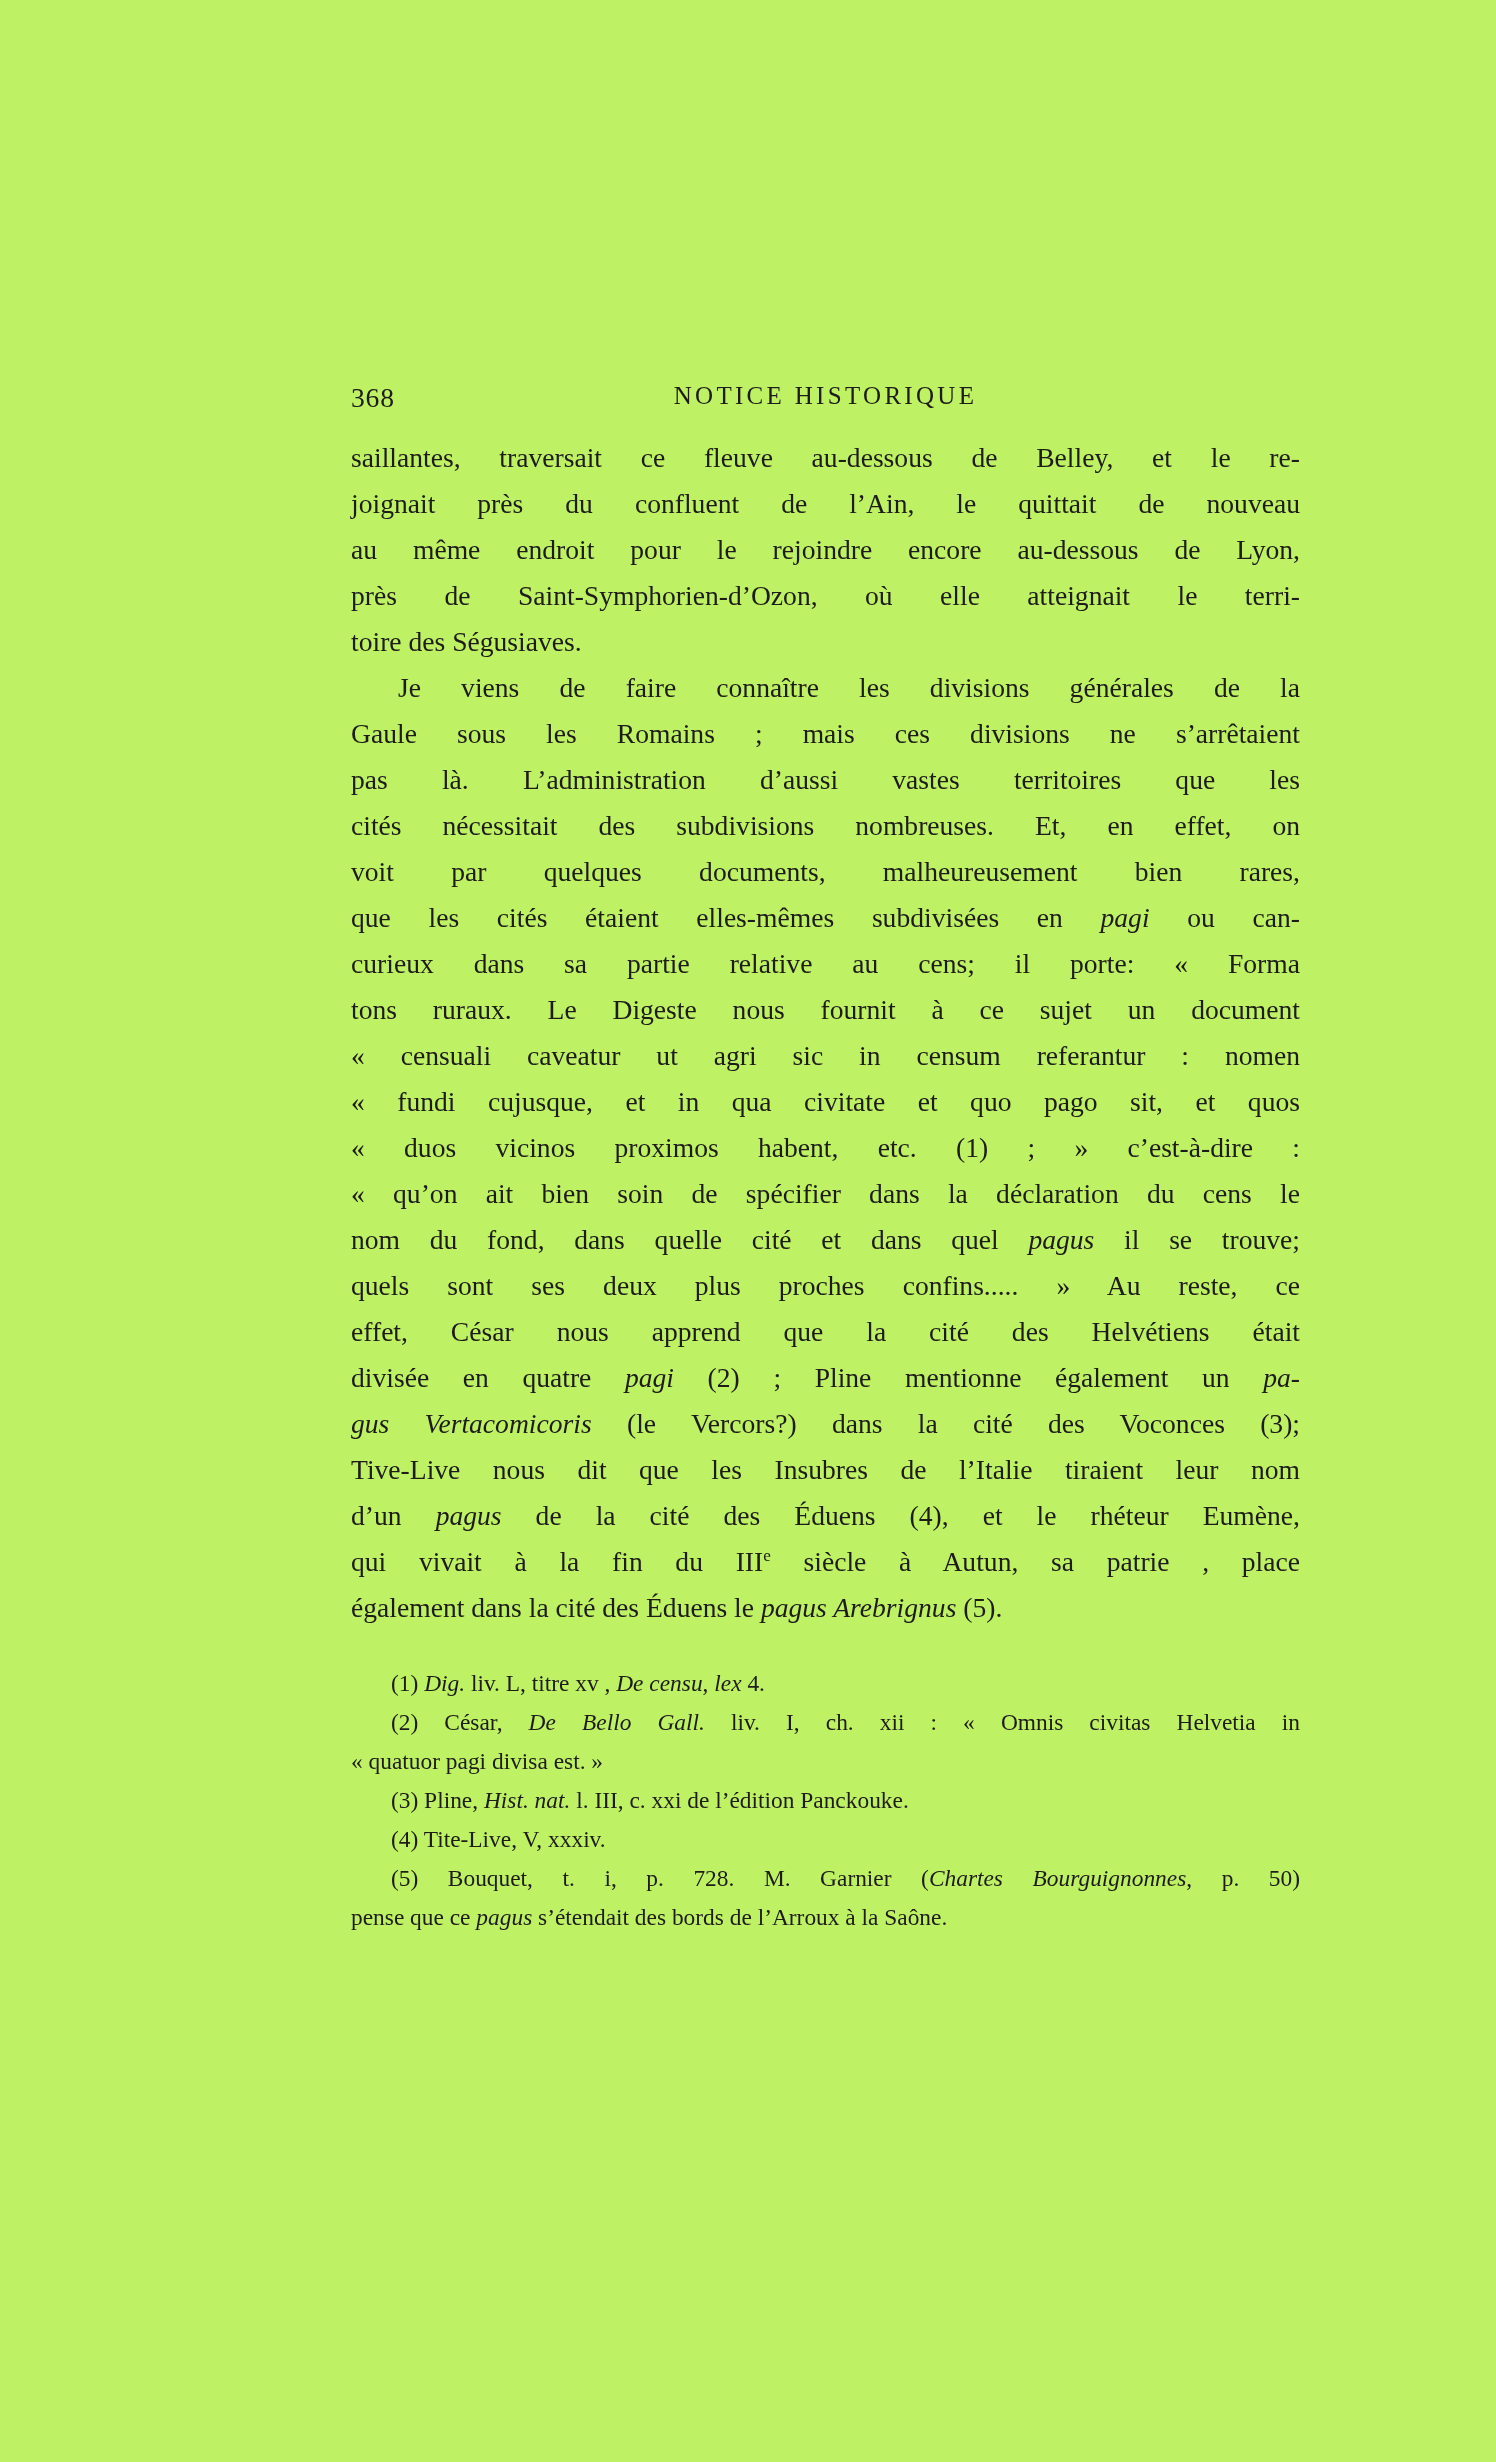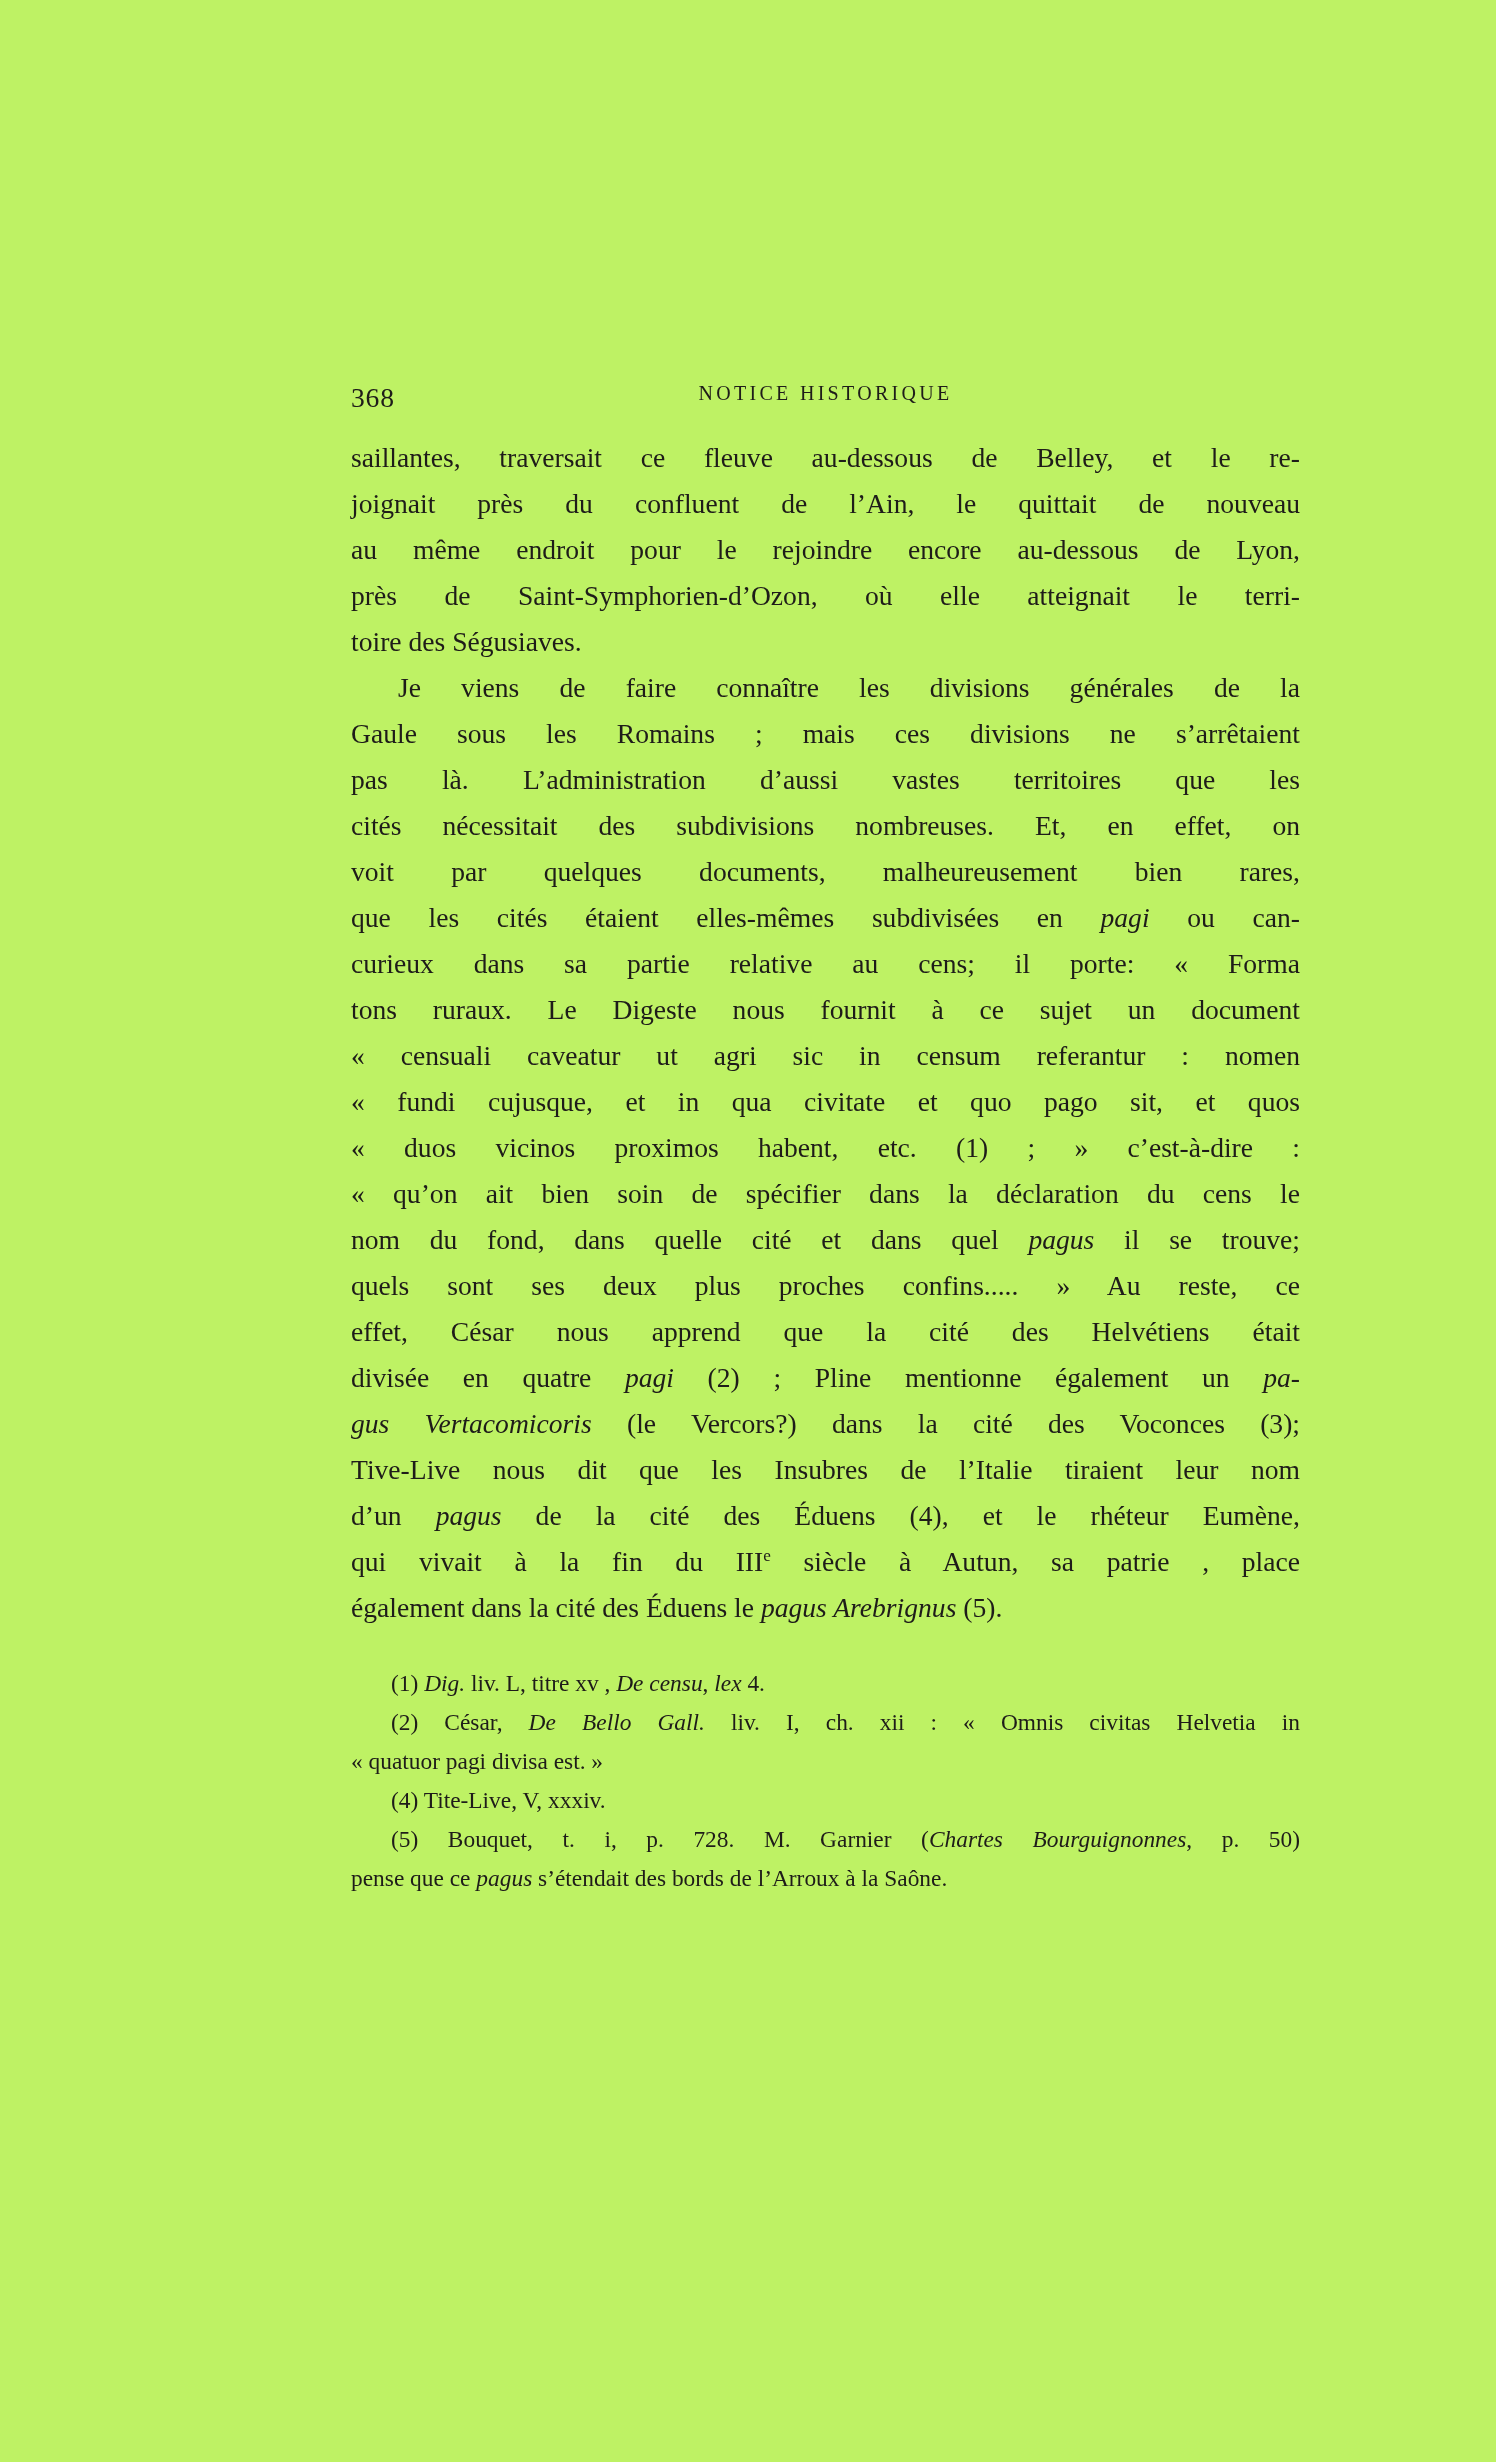--- a/index.html
+++ b/index.html
@@ -34,21 +34,21 @@
     top: 1.7px;
     font-size: 27.6px;
     letter-spacing: 0.8px;
   }
   .running-title {
     position: absolute;
     left: 0;
     right: 0;
     top: 1.7px;
     text-align: center;
-    font-size: 20px;
+    font-size: 25px;
     letter-spacing: 3.3px;
   }
   .body-text .line {
     font-size: 27.6px;
     line-height: 46px;
     white-space: normal;
   }
   .line.just {
     text-align: justify;
     text-align-last: justify;
@@ -119,20 +119,23 @@
 
     <div class="footnotes" id="footnotes">
         <div>
           <div class="line indent"><span>(1) </span><em>Dig.</em><span> liv. L, titre xv , </span><em>De censu</em><span>, </span><em>lex</em><span> 4.</span></div>
         </div>
         <div>
           <div class="line just indent"><span>(2) César, </span><em>De Bello Gall.</em><span> liv. I, ch. xii : « Omnis civitas Helvetia in</span></div>
           <div class="line"><span>« quatuor pagi divisa est. »</span></div>
         </div>
         <div>
+          <div class="line indent"><span>(3) Pline, </span><em>Hist. nat.</em><span> l. III, c. xxi de l’édition Panckouke.</span></div>
+        </div>
+        <div>
           <div class="line indent"><span>(4) Tite-Live, V, xxxiv.</span></div>
         </div>
         <div>
           <div class="line just indent"><span>(5) Bouquet, t. i, p. 728. M. Garnier (</span><em>Chartes Bourguignonnes</em><span>, p. 50)</span></div>
           <div class="line"><span>pense que ce </span><em>pagus</em><span> s’étendait des bords de l’Arroux à la Saône.</span></div>
         </div>
       </div>
 
   </div>
 </div>

